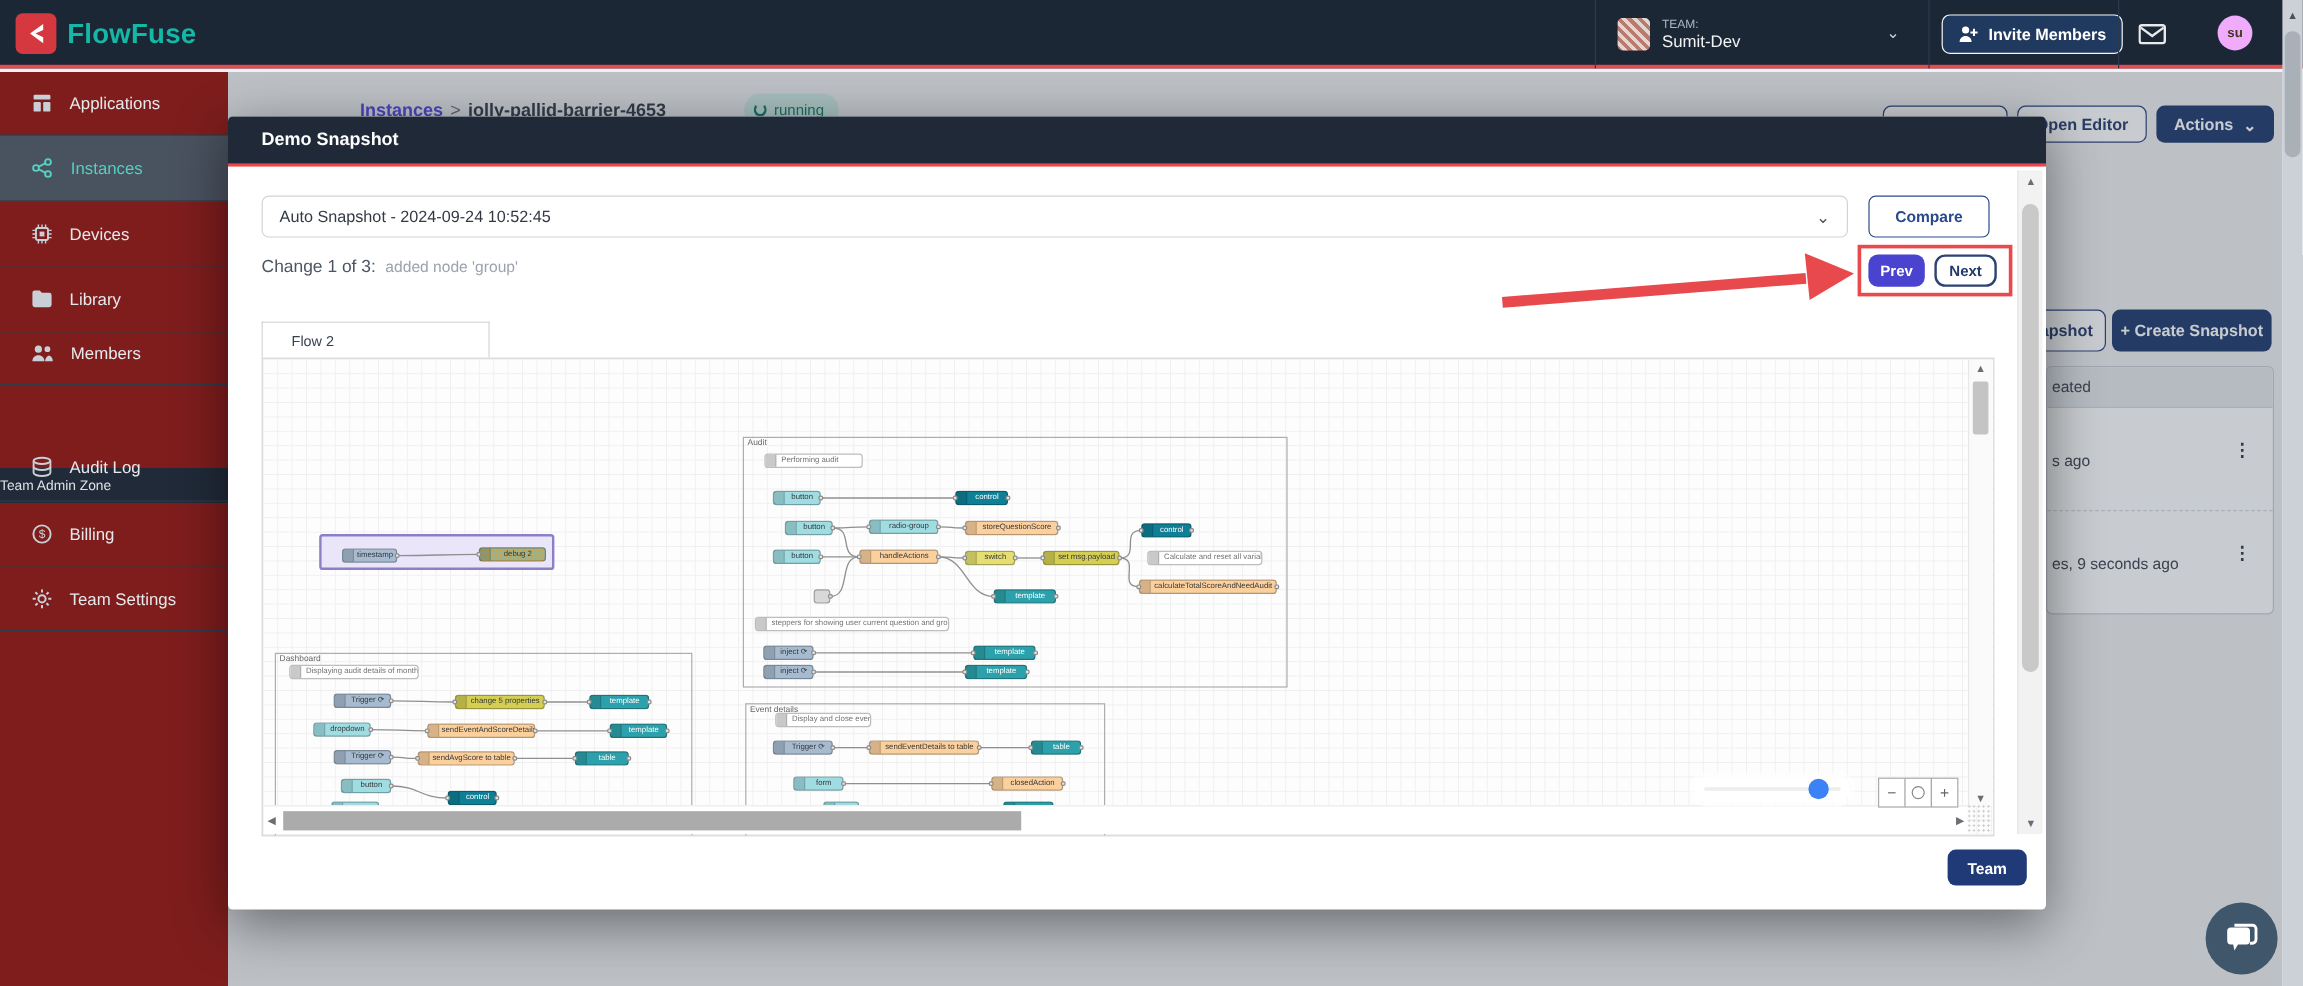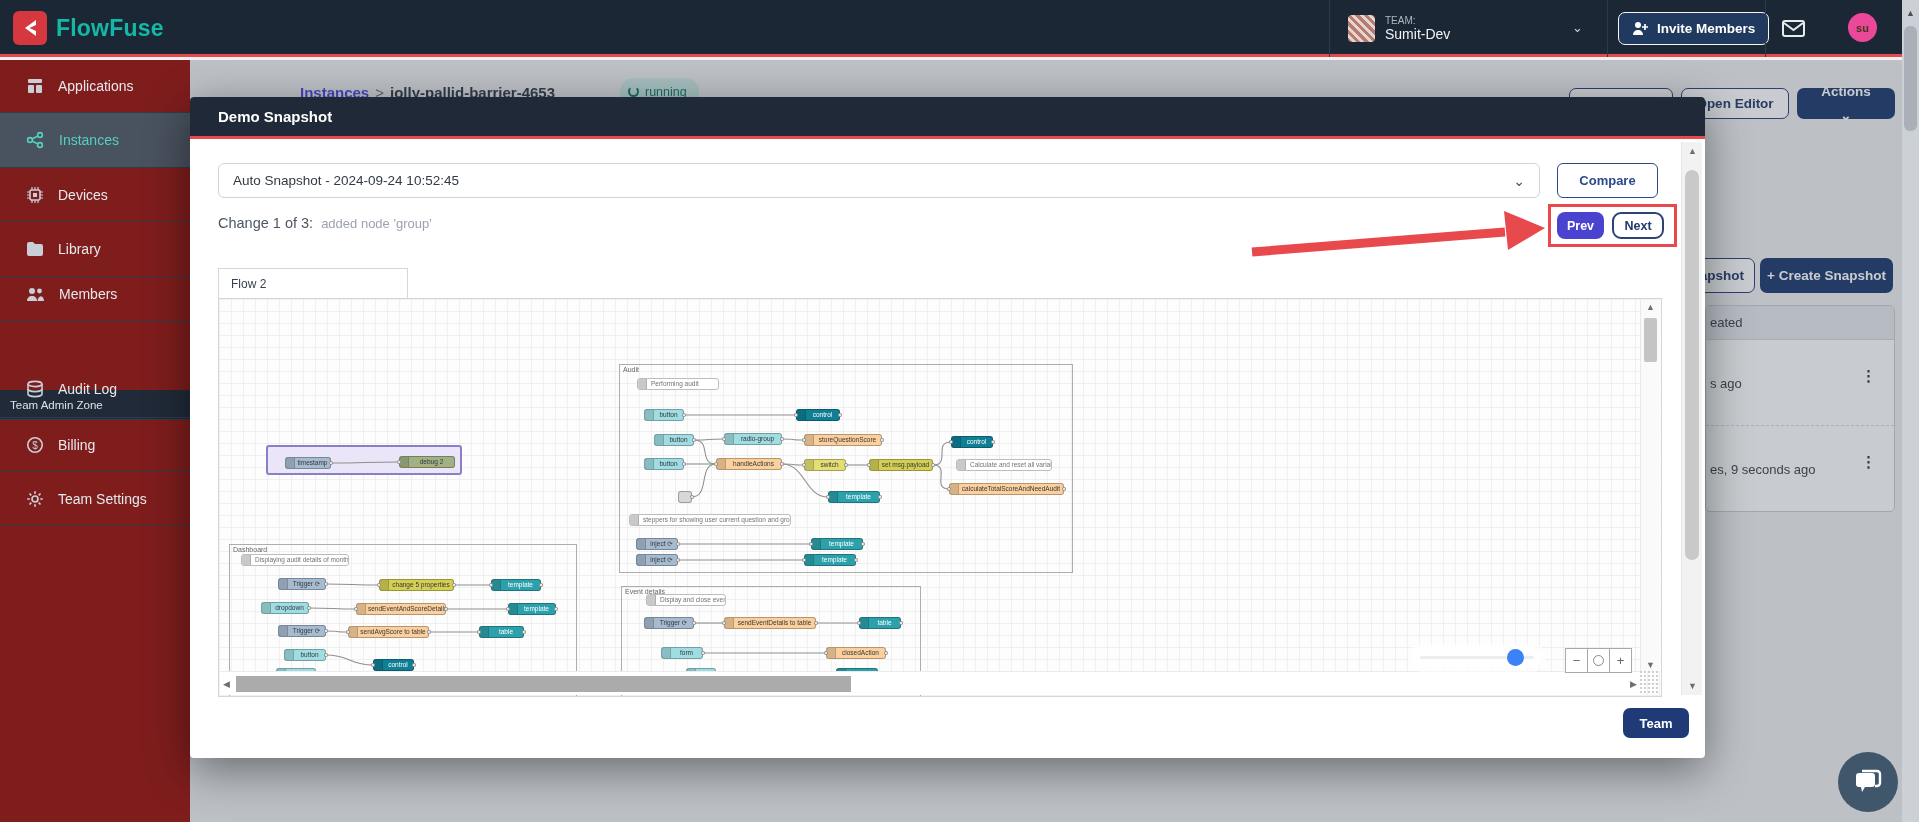--- a/index.html
+++ b/index.html
@@ -15,39 +15,39 @@
   .nav-divider { position:absolute; top:0; width:1px; height:57px; background:#33405233; background:#2c3a4d; }
   .team-chip { position:absolute; left:1348px; top:0; height:57px; display:flex; align-items:center; gap:10px; }
   .team-avatar { width:27px; height:27px; border-radius:4px; background:repeating-linear-gradient(45deg,#b97a70 0 3px,#e3d6d1 3px 6px); }
   .team-texts { display:flex; flex-direction:column; line-height:1.15; }
   .team-label { color:#aeb6c0; font-size:10px; }
   .team-name { color:#f1f3f5; font-size:14px; }
   .chev { color:#cdd4db; font-size:13px; }
   .team-chev { position:absolute; left:1572px; top:20px; }
   .invite-btn { position:absolute; left:1618px; top:12px; height:33px; padding:0 13px; background:#20395f; border:1.5px solid #f4f6f8; border-radius:7px; color:#fff; font-size:13.5px; font-weight:bold; display:flex; align-items:center; gap:8px; }
   .mail-icon { position:absolute; left:1782px; top:20px; }
-  .user-avatar { position:absolute; left:1848px; top:13px; width:29px; height:29px; border-radius:50%; background:#ec4899; color:#3d3717; font-size:11px; font-weight:bold; display:flex; align-items:center; justify-content:center; }
+  .user-avatar { position:absolute; left:1848px; top:13px; width:29px; height:29px; border-radius:50%; background:#f0abfc; color:#3d3717; font-size:11px; font-weight:bold; display:flex; align-items:center; justify-content:center; }
 
   
   .sidebar { position:absolute; left:0; top:60px; width:190px; height:762px; background:#7f1d1d; z-index:25; }
   .side-item { position:absolute; left:0; width:190px; display:flex; align-items:center; gap:14px; padding-left:26px; border-bottom:1px solid #323b48; color:#e6e9ec; font-size:14px; cursor:pointer; }
   .side-item svg { flex:none; }
   .side-item.active { background:#49525f; color:#56cfc0; }
-  .zone-band { position:absolute; left:0; top:330px; width:222px; height:30px; background:#202a38; color:#dde1e6; font-size:11.5px; display:flex; align-items:center; padding-left:10px; border-bottom:1px solid #323b48; }
+  .zone-band { position:absolute; left:0; top:330px; width:222px; height:30px; background:#202a38; color:#dde1e6; font-size:11.5px; display:flex; align-items:center; border-bottom:1px solid #323b48; }
 
   
   .bg-page { position:absolute; left:190px; top:60px; width:1712px; height:762px; background:#f0f1f3; z-index:1; }
   .crumb { position:absolute; left:110px; top:24px; font-size:15px; font-weight:bold; }
   .crumb .root { color:#4f46e5; }
   .crumb .sep { color:#6b7280; font-weight:normal; padding:0 6px; }
   .crumb .name { color:#2f3846; }
   .status-pill { position:absolute; left:430px; top:18px; height:27px; padding:0 12px 0 8px; background:#cfeee7; border-radius:14px; display:flex; align-items:center; gap:6px; color:#0c7d6c; font-size:12.5px; }
   .status-pill .dot { width:11px; height:11px; border:2px solid #0c7d6c; border-radius:50%; border-top-color:transparent; }
   .ghost-btn { position:absolute; background:#fff; border:1.5px solid #27407c; border-radius:7px; color:#223a6b; font-size:13.5px; font-weight:bold; display:flex; align-items:center; justify-content:center; gap:7px; }
-  .navy-btn { position:absolute; background:#1d3a6d; border-radius:7px; color:#fff; font-size:13.5px; font-weight:bold; display:flex; align-items:center; justify-content:center; gap:8px; border:none;flex-direction:column; }
+  .navy-btn { position:absolute; background:#1d3a6d; border-radius:7px; color:#fff; font-size:13.5px; font-weight:bold; display:flex; align-items:center; justify-content:center; gap:8px; border:none; }
   .btn-hidden-frag { left:1379px; top:28px; width:104px; height:31px; }
   .btn-open-editor { left:1491px; top:28px; width:108px; height:31px; }
   .btn-actions { left:1607px; top:28px; width:98px; height:31px; }
   .btn-snap-frag { left:1500px; top:198px; width:65px; height:35px; justify-content:flex-end; padding-right:10px; overflow:hidden; }
   .btn-create-snap { left:1570px; top:198px; width:133px; height:35px; }
   .snap-table { position:absolute; left:1515px; top:245px; width:190px; height:207px; background:#fff; border:1px solid #c9ced4; border-radius:5px; overflow:hidden; }
   .snap-thead { height:34px; background:#e6e9ed; border-bottom:1px solid #d2d7dc; display:flex; align-items:center; padding-left:4px; color:#3c4450; font-size:13px; }
   .snap-row { position:relative; height:86px; border-bottom:1px dashed #d4d8dd; }
   .snap-row .when { position:absolute; left:4px; top:36px; color:#3c4450; font-size:13px; }
   .kebab { position:absolute; right:18px; top:32px; color:#2f3846; font-size:15px; font-weight:bold; letter-spacing:0; line-height:7px; }
@@ -58,21 +58,21 @@
   
   .modal { position:absolute; left:190px; top:97px; width:1515px; height:661px; background:#fff; border-radius:4px; box-shadow:0 12px 45px rgba(0,0,0,.45); z-index:40; }
   .modal-header { height:42px; background:#1f2937; border-bottom:3px solid #e8494d; border-radius:4px 4px 0 0; display:flex; align-items:center; padding-left:28px; color:#fff; font-size:15px; font-weight:bold; }
   .snap-select { position:absolute; left:28px; top:66px; width:1322px; height:35px; border:1px solid #cfd4da; border-radius:6px; background:#fff; display:flex; align-items:center; padding:0 14px; font-size:13.5px; color:#333a44; cursor:pointer; }
   .snap-select .chev { color:#555; margin-left:auto; font-size:14px; }
   .compare-btn { position:absolute; left:1367px; top:66px; width:101px; height:35px; background:#fff; border:1.5px solid #2a4a8c; border-radius:6px; color:#2a4a8c; font-size:13px; font-weight:bold; }
   .change-row { position:absolute; left:28px; top:118px; font-size:14.5px; color:#4b5563;text-align:center; }
   .change-desc { font-size:13px; color:#9ca3af; margin-left:8px; }
   .prev-btn { position:absolute; left:1367px; top:115px; width:47px; height:27px; background:#4a43cf; border:none; border-radius:8px; color:#fff; font-size:12.5px; font-weight:bold; }
   .next-btn { position:absolute; left:1422px; top:115px; width:52px; height:27px; background:#fff; border:2px solid #2d4373; border-radius:9px; color:#223a6b; font-size:12.5px; font-weight:bold; }
-  .flow-tab { position:absolute; left:28px; top:171px; width:190px; height:30px; background:#fff; border:1px solid #d6d6d6; border-bottom:none; font-size:12px; color:#374151; display:flex; align-items:center; padding-left:12px; }
+  .flow-tab { position:absolute; left:28px; top:171px; width:190px; height:30px; background:#fff; border:1px solid #d6d6d6; border-bottom:none; font-size:12px; color:#374151; display:flex; align-items:center; padding-left:24px; }
 
   
   .flow-canvas { position:absolute; left:28px; top:201px; width:1444px; height:399px; border:1px solid #d6d6d6; background:#fdfdfd;
     background-image:linear-gradient(#f0f0f0 1px, transparent 1px), linear-gradient(90deg,#f0f0f0 1px, transparent 1px);
     background-size:12px 12px; overflow:hidden; }
   .fgroup { position:absolute; border:1px solid #adadad; z-index:1; }
   .fgroup > span { position:absolute; left:3px; top:1px; font-size:7px; color:#666; white-space:nowrap; }
   .fgroup.purple { border:2px solid #8b7fc7; background:#eae5f8; border-radius:3px; }
   .fnode { position:absolute; height:12px; border:1px solid rgba(0,0,0,.28); border-radius:3px; display:flex; align-items:stretch; z-index:3; cursor:pointer; }
   .fnode i { width:9px; flex:none; background:rgba(0,0,0,.14); border-right:1px solid rgba(0,0,0,.12); }

